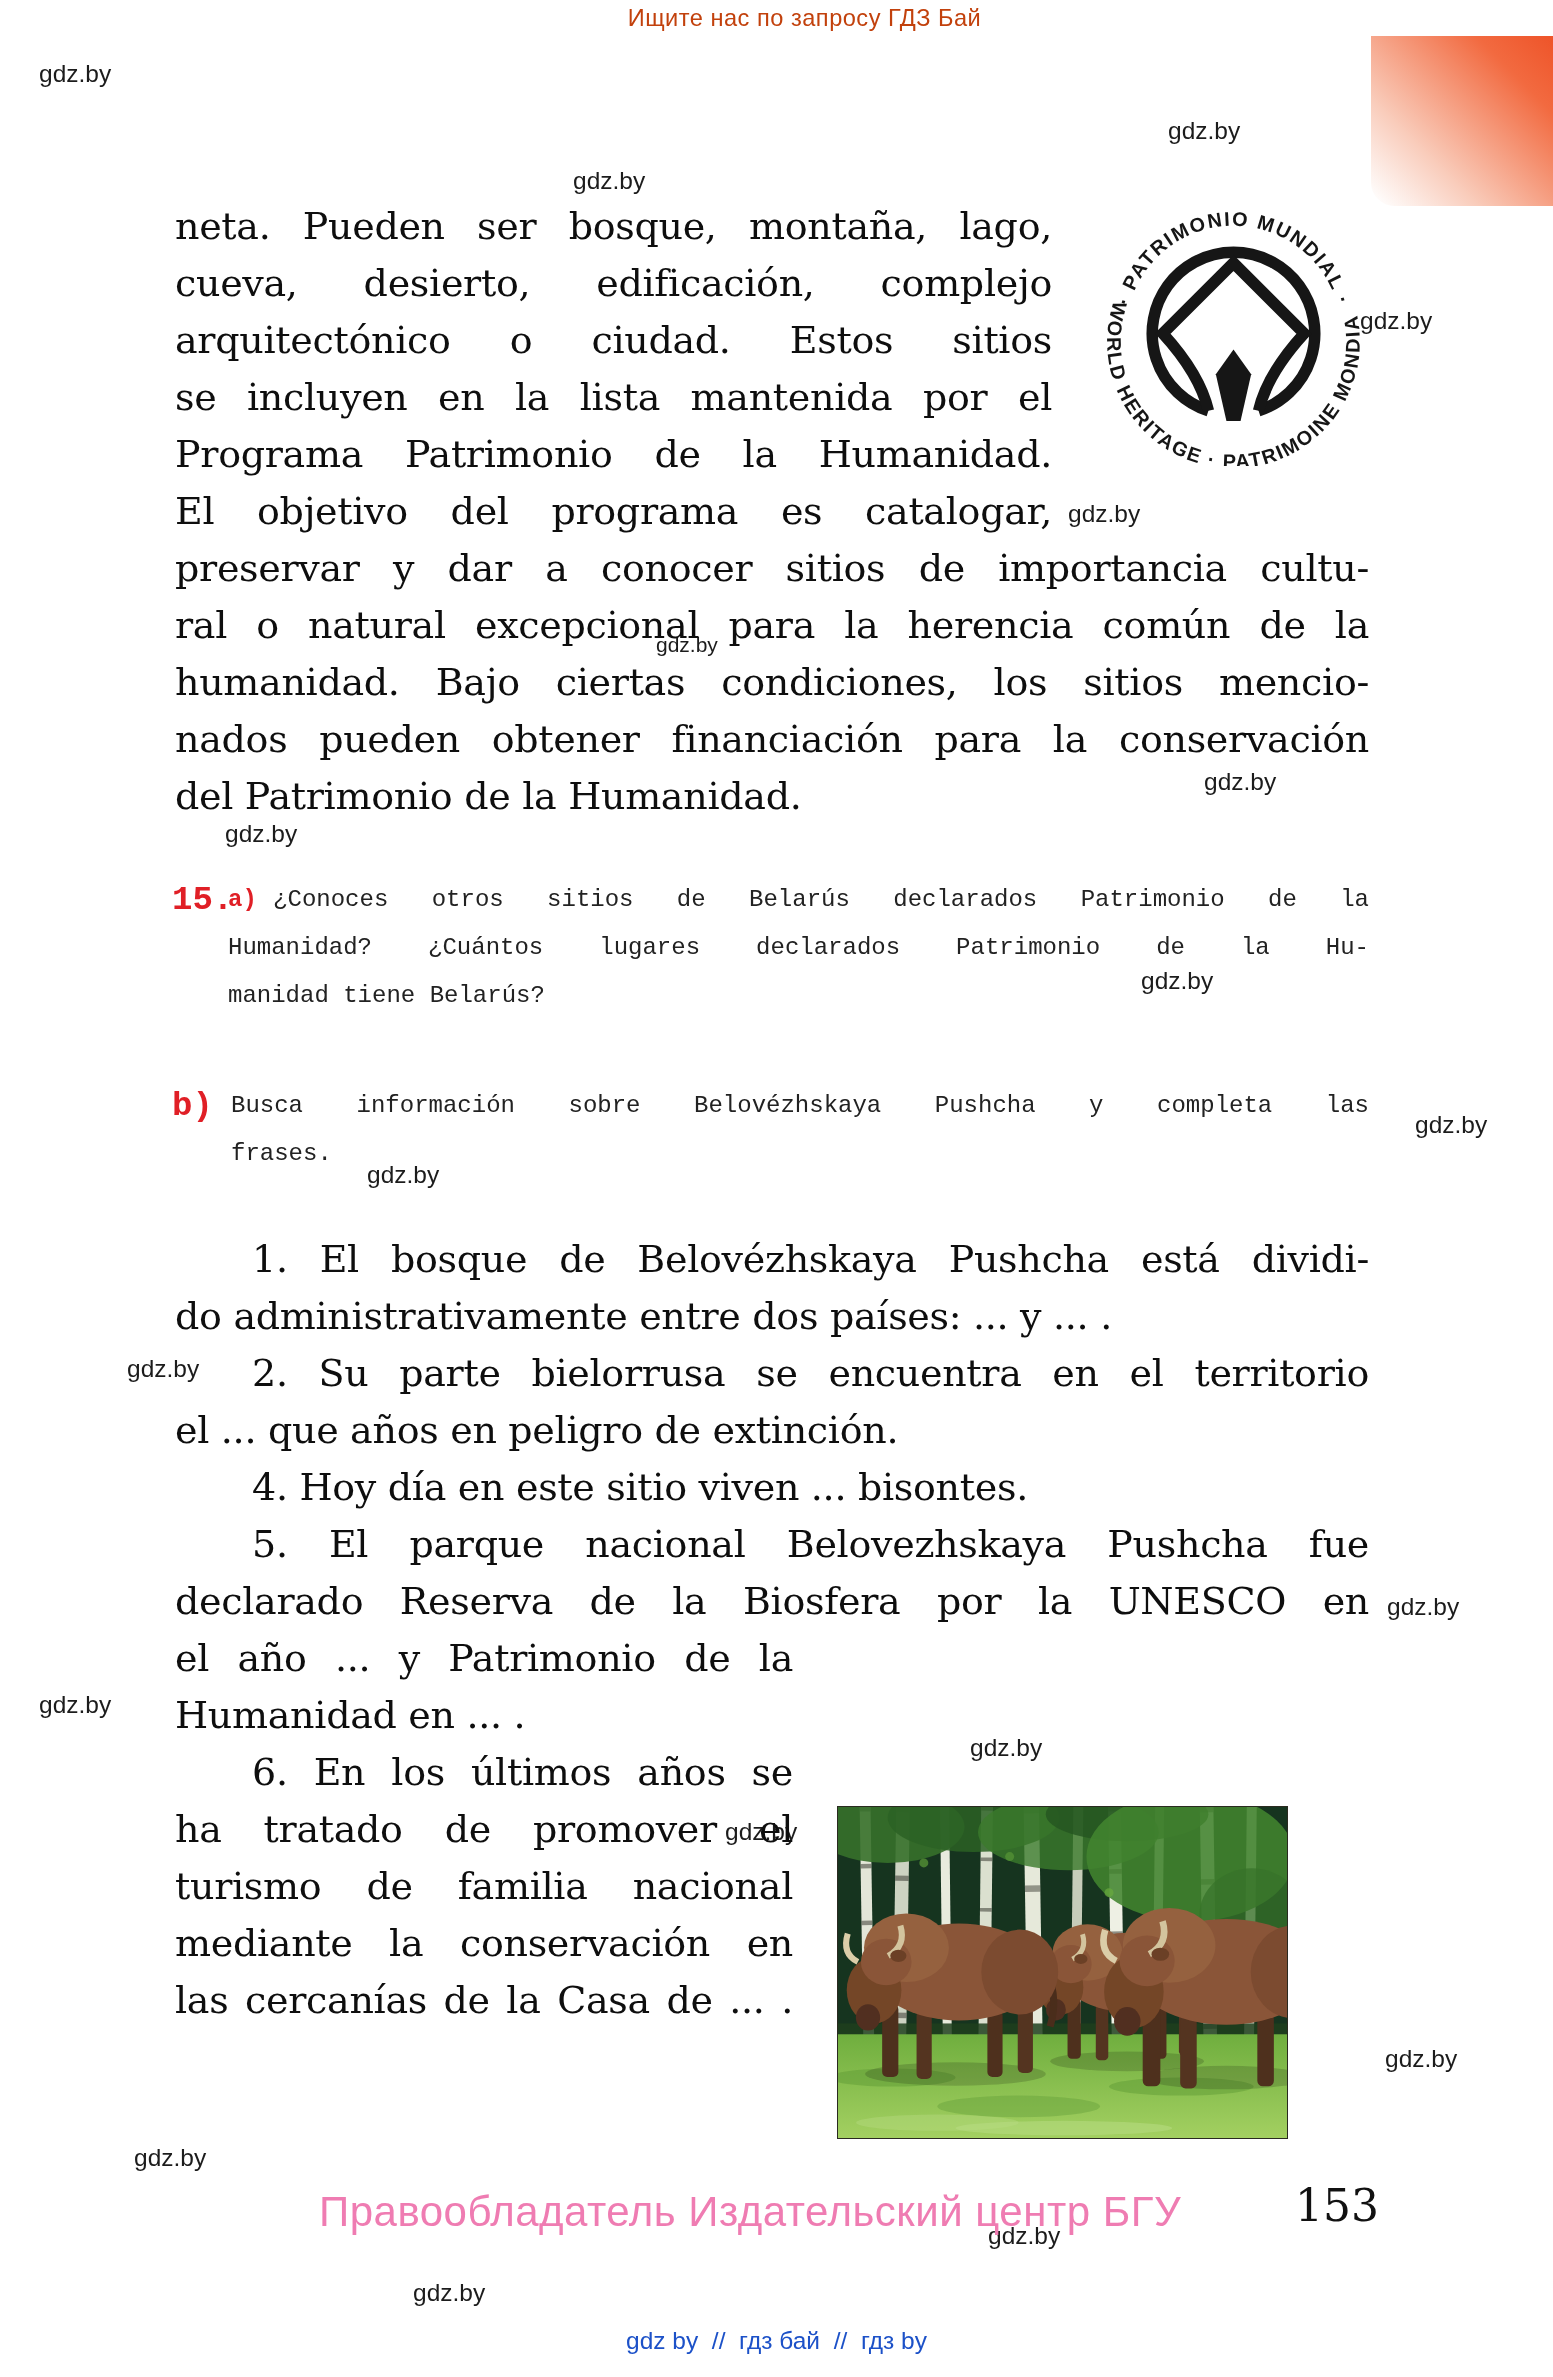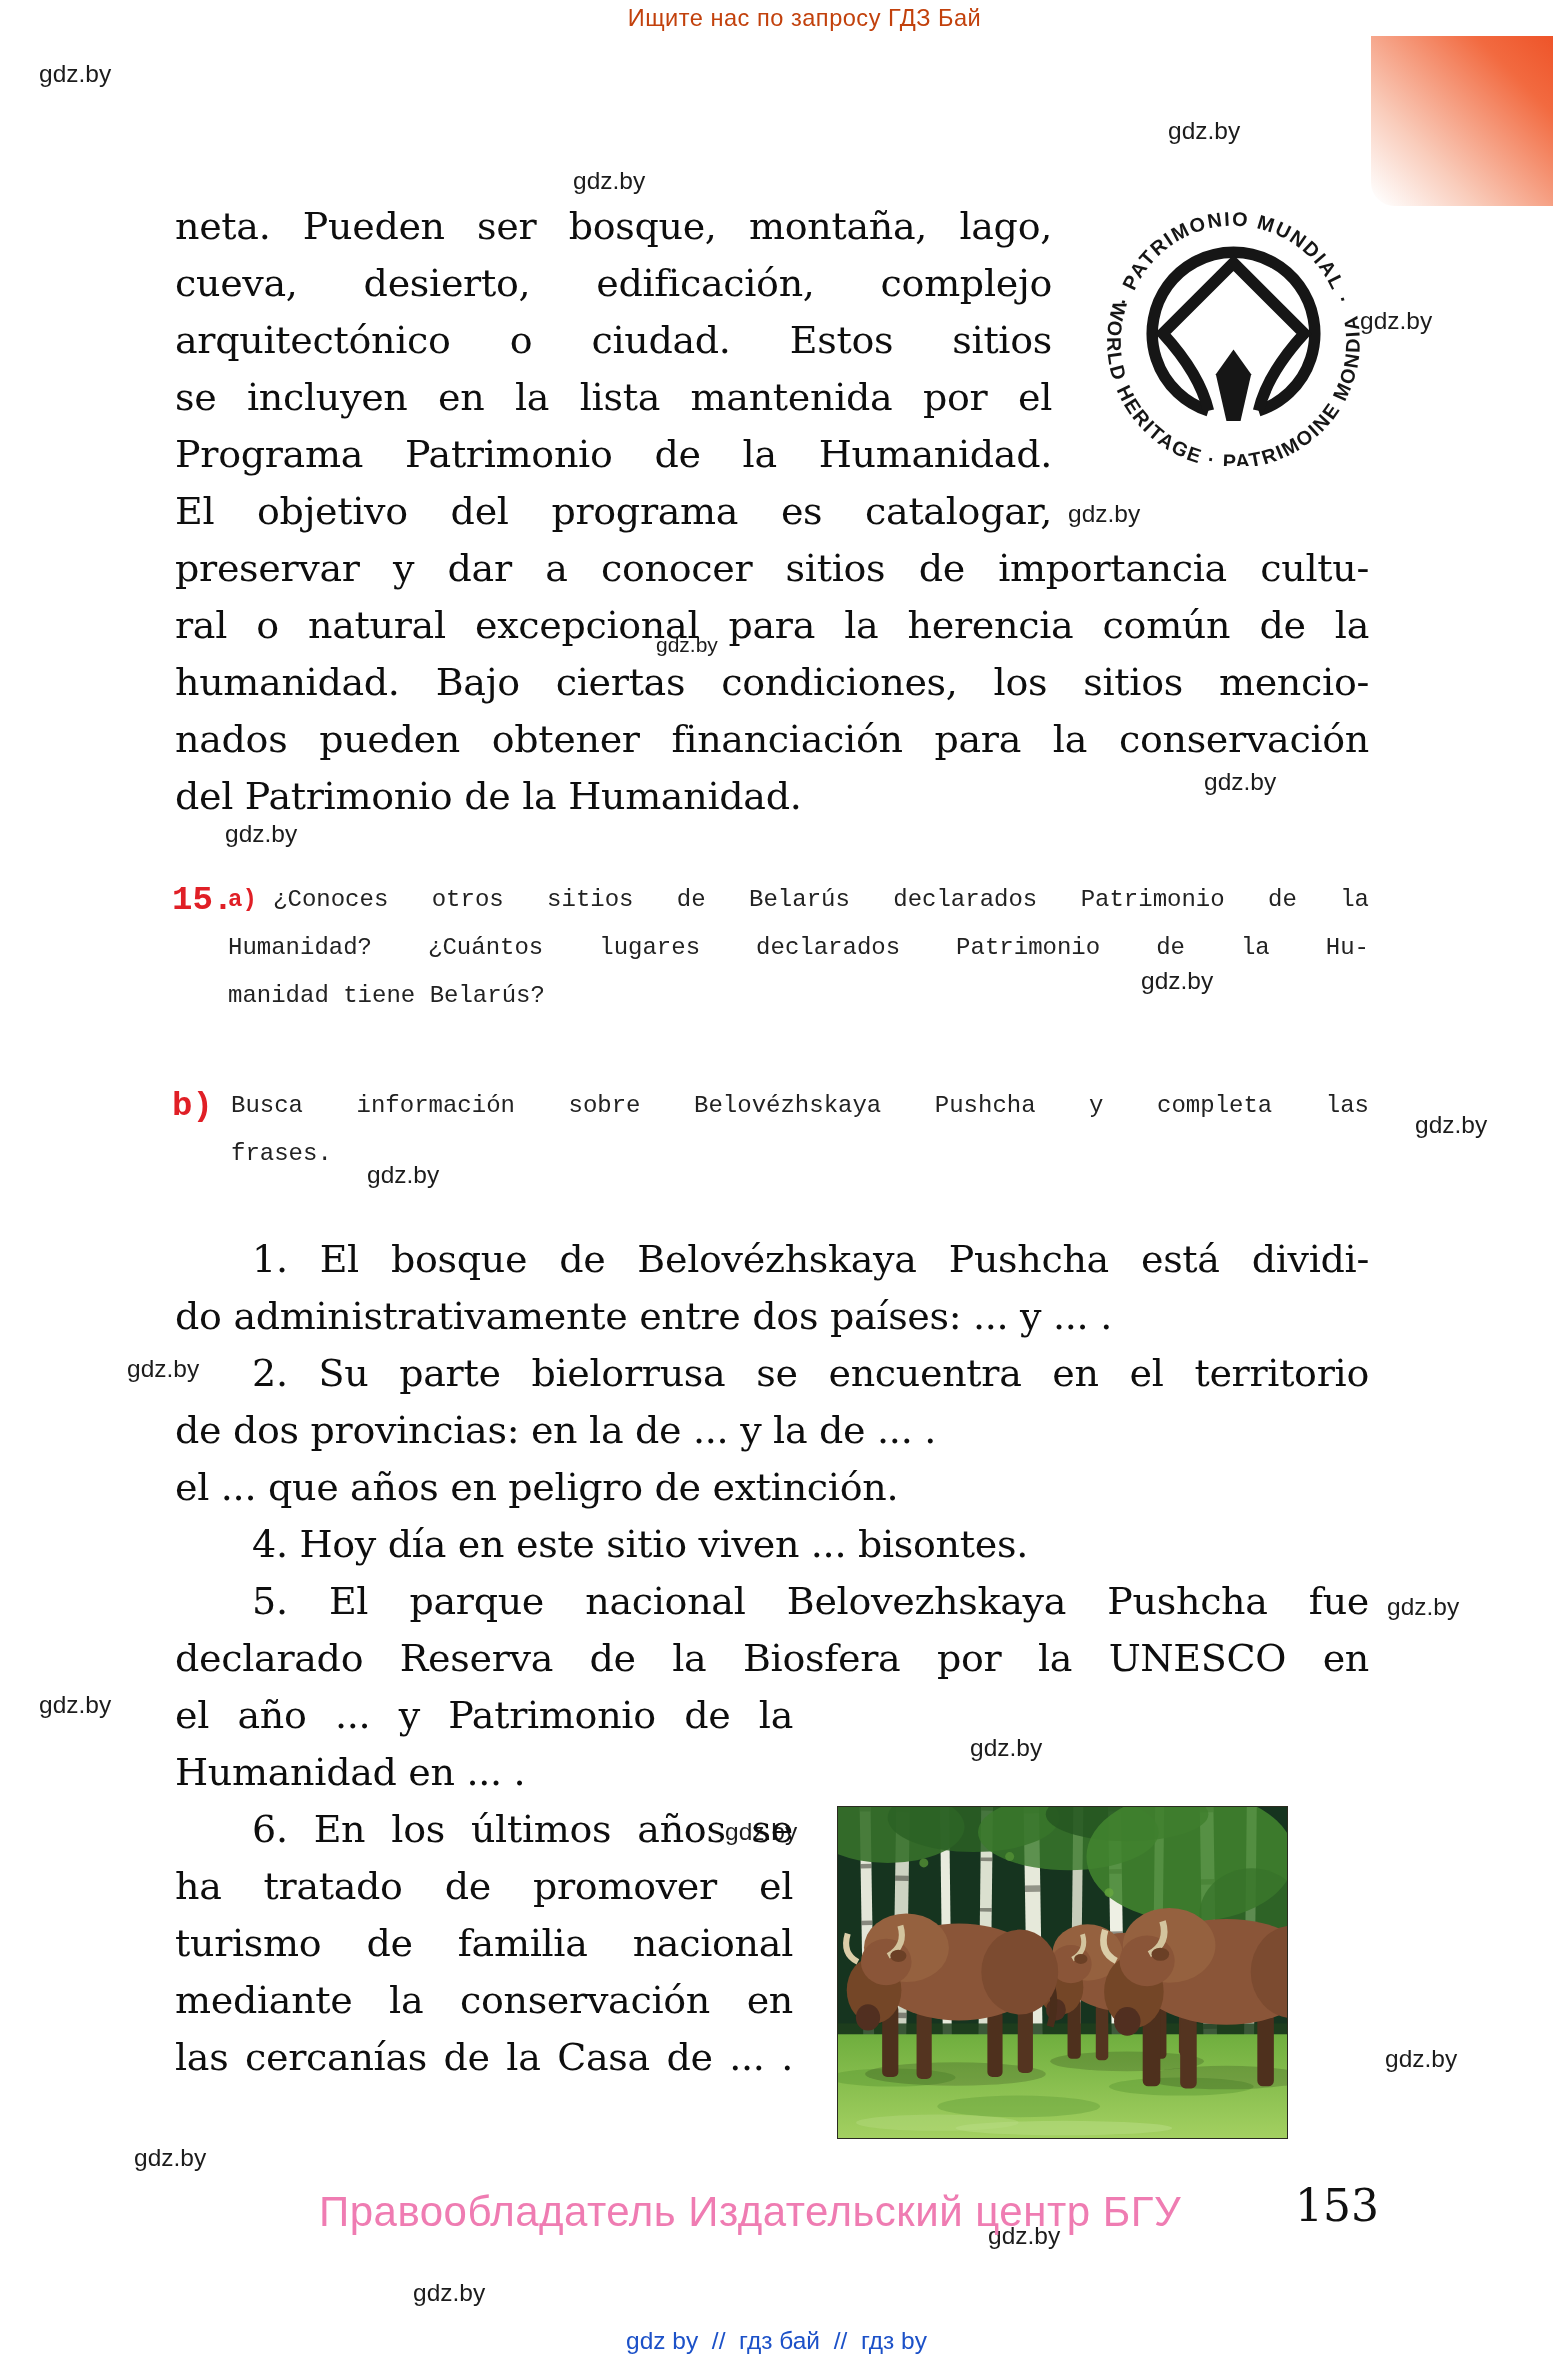--- a/index.html
+++ b/index.html
@@ -146,21 +146,20 @@
     <div style="margin-left:59px">
       <div class="xln j">Busca información sobre Belovézhskaya Pushcha y completa las</div>
       <div class="xln">frases.</div>
     </div>
   </div>
 
   <div class="serif block" style="left:175px;top:1231px;width:1194px">
     <div class="ln j ind">1. El bosque de Belovézhskaya Pushcha está dividi-</div>
     <div class="ln">do administrativamente entre dos países: ... y ... .</div>
     <div class="ln j ind">2. Su parte bielorrusa se encuentra en el territorio</div>
-    <div class="ln">de dos provincias: en la de ... y la de ... .</div>
     <div class="ln">el ... que años en peligro de extinción.</div>
     <div class="ln ind">4. Hoy día en este sitio viven ... bisontes.</div>
     <div class="ln j ind">5. El parque nacional Belovezhskaya Pushcha fue</div>
     <div class="ln j">declarado Reserva de la Biosfera por la UNESCO en</div>
     <div class="ln j nar">el año ... y Patrimonio de la</div>
     <div class="ln nar">Humanidad en ... .</div>
     <div class="ln j ind nar">6. En los últimos años se</div>
     <div class="ln j nar">ha tratado de promover el</div>
     <div class="ln j nar">turismo de familia nacional</div>
     <div class="ln j nar">mediante la conservación en</div>

